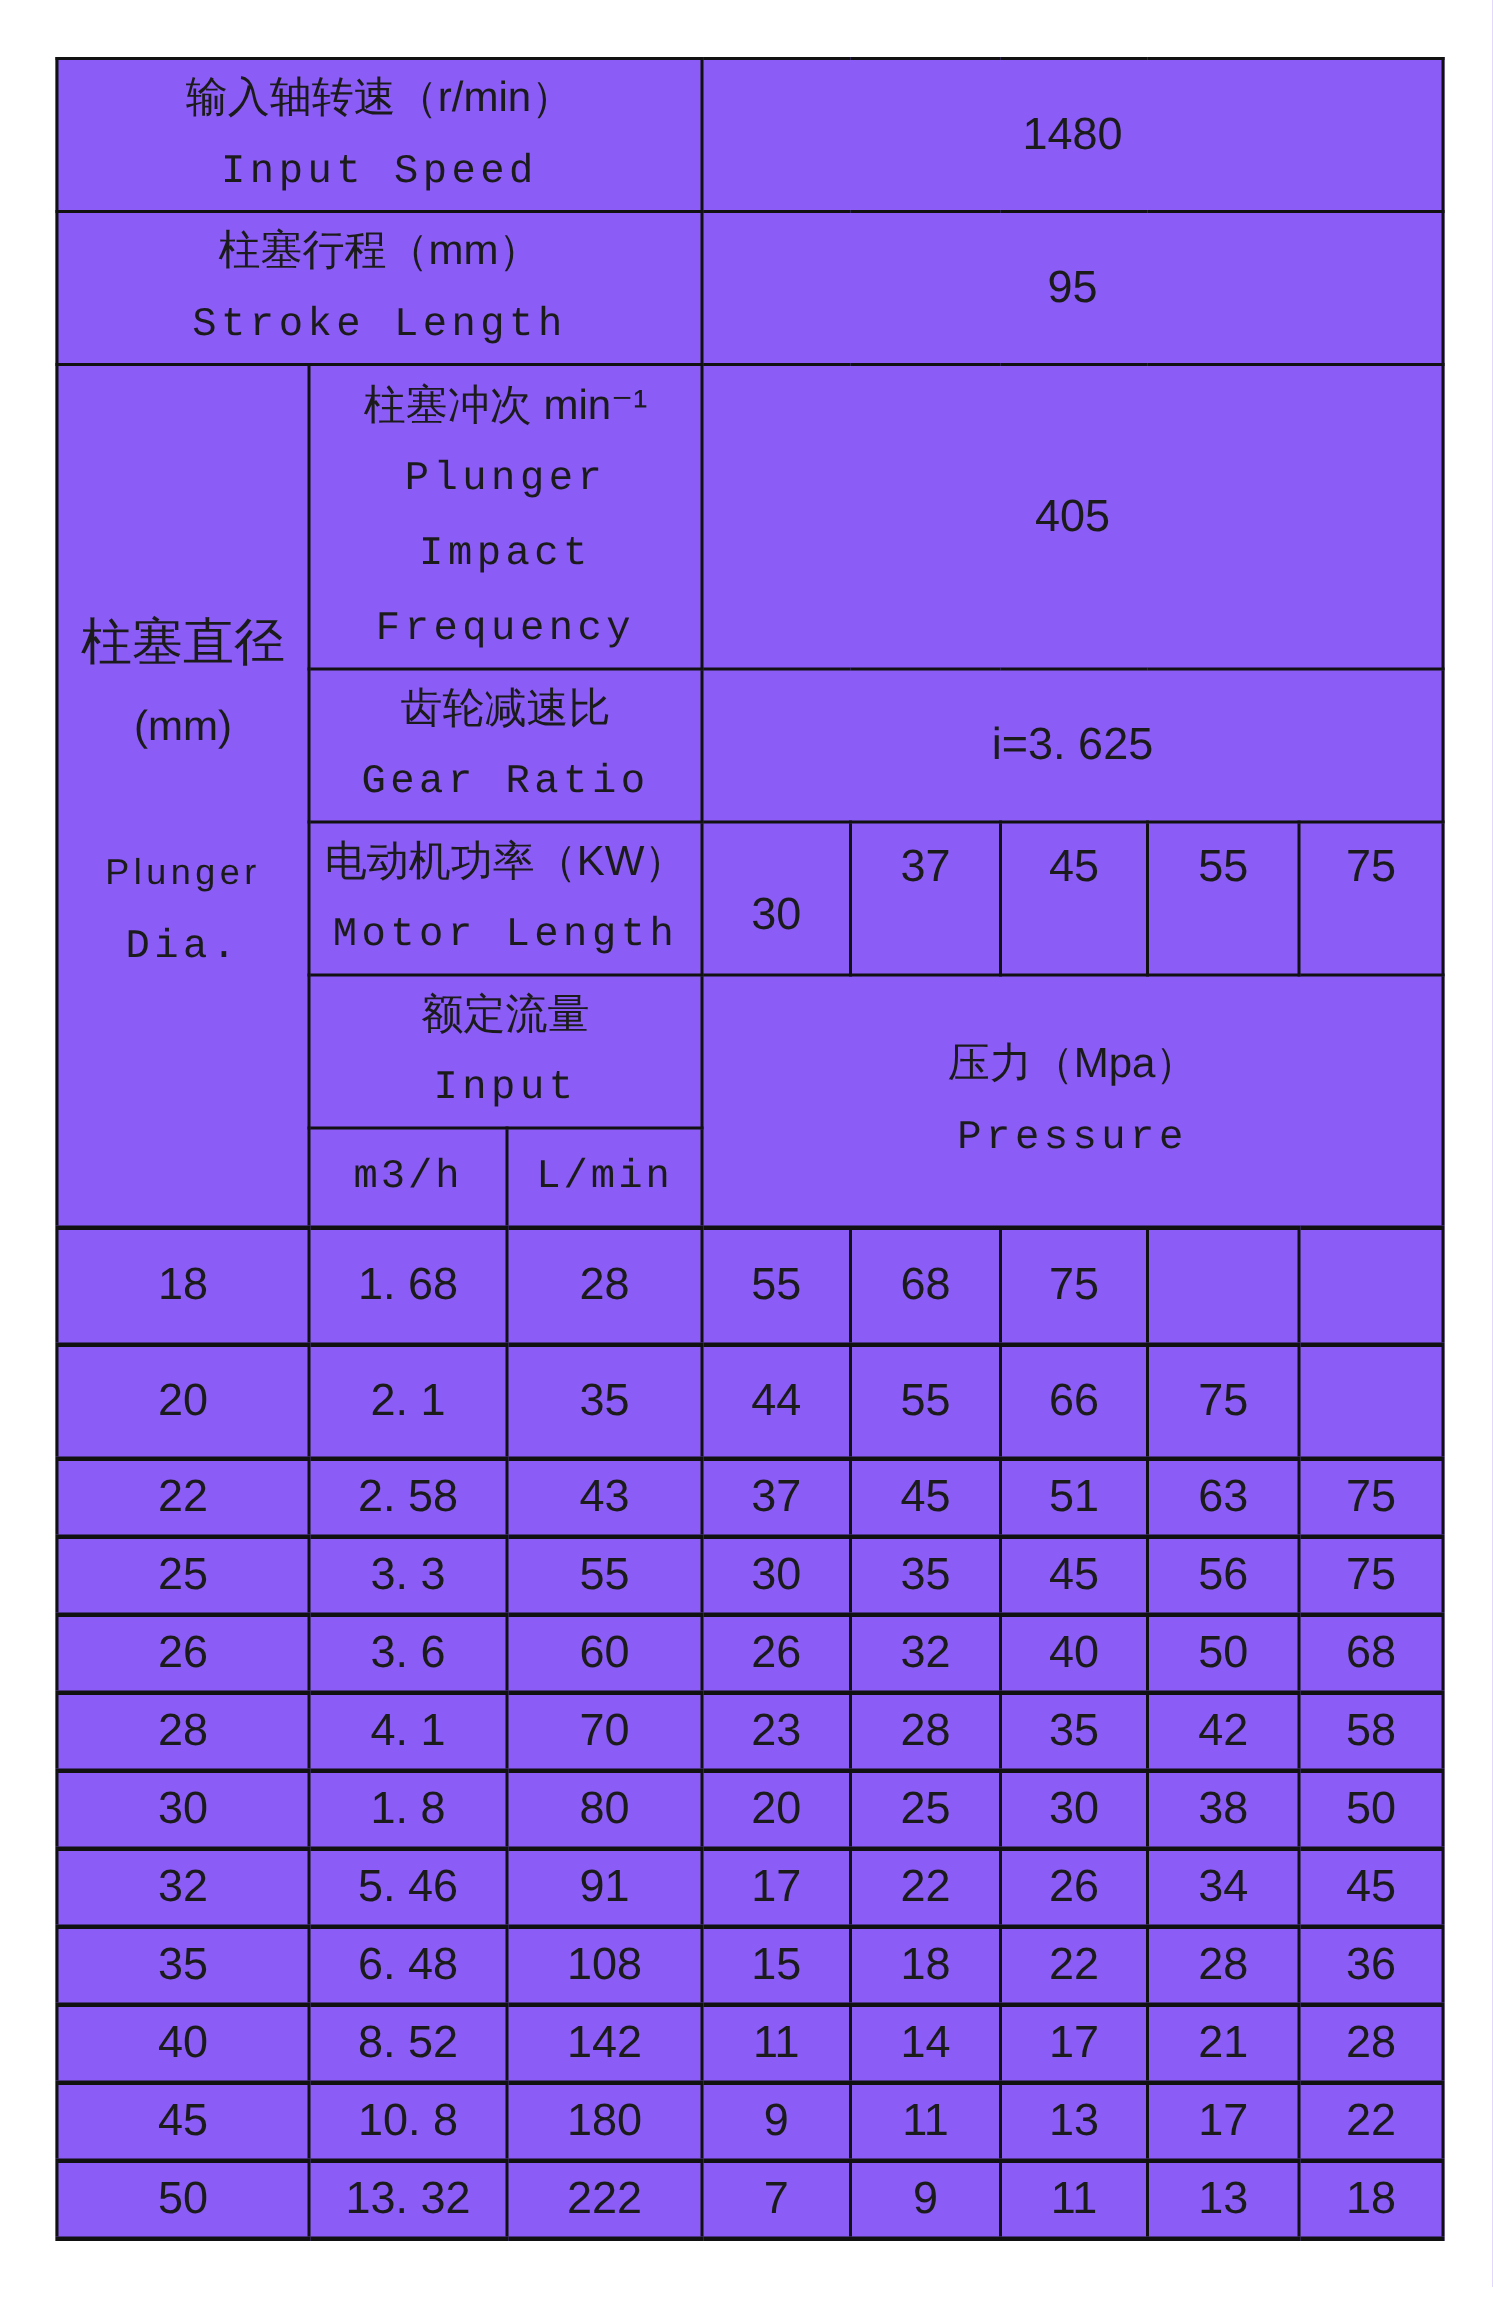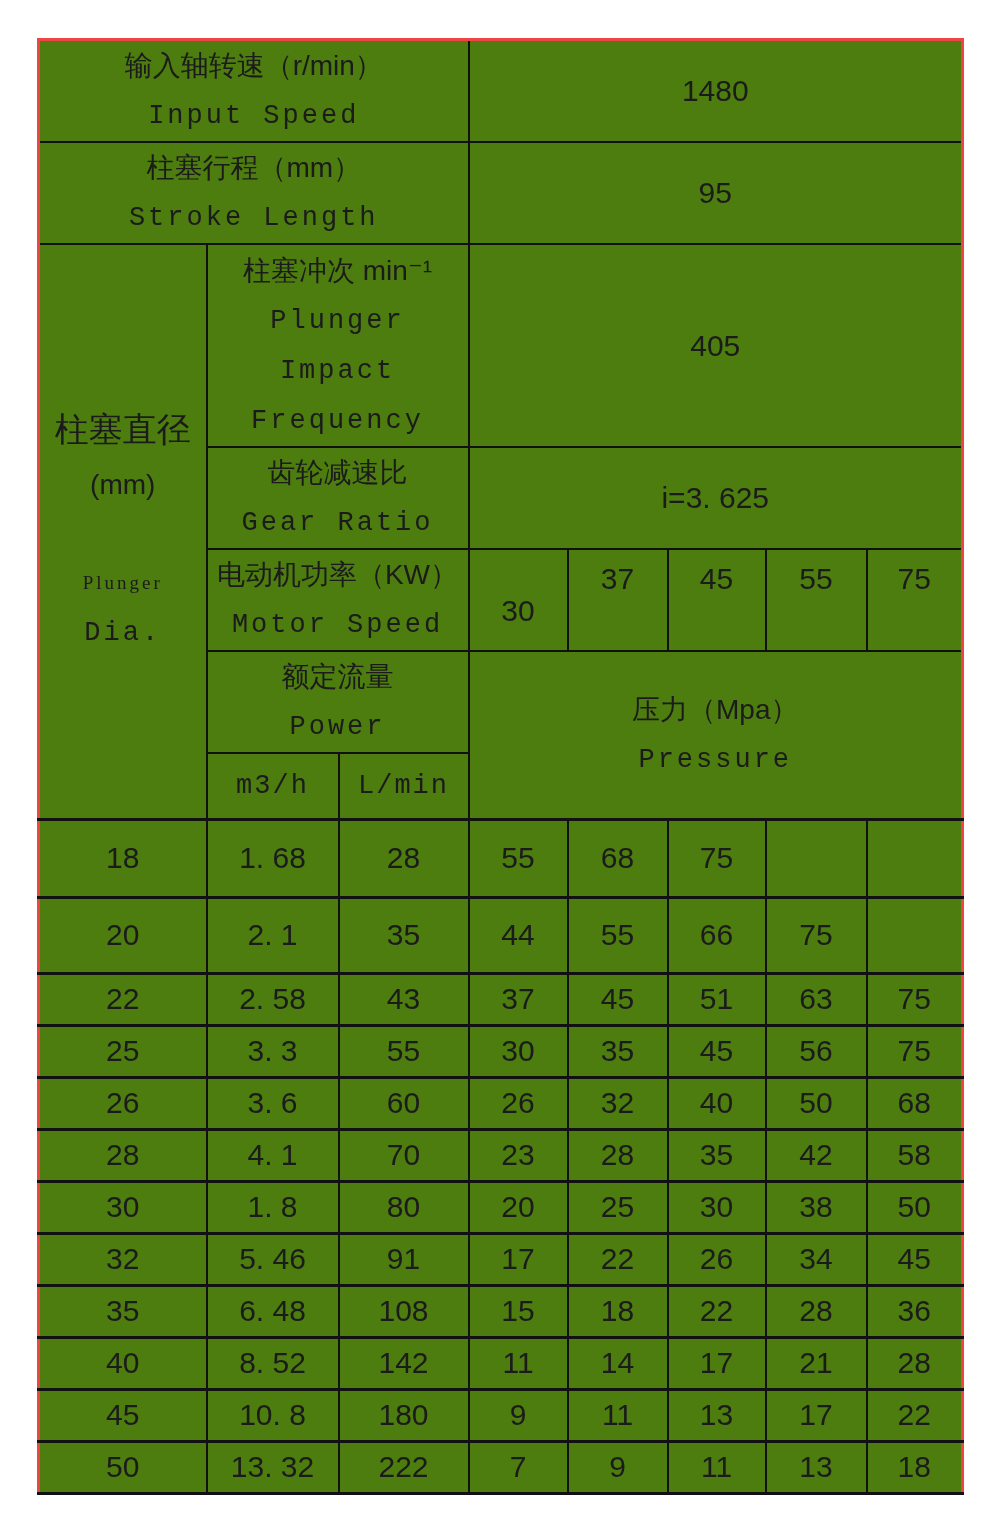--- a/index.html
+++ b/index.html
@@ -7,22 +7,22 @@
     padding: 0;
     background: #ffffff;
     width: 995px;
     height: 1537px;
     color: #1b1b1b;
   }
   table.spec {
     border-collapse: collapse;
     table-layout: fixed;
     margin: 38px 0 0 37px;
-    border: 3px solid #ef4444;
-    background: #4d7c0f;
+    border: 1px solid #ef4444;
+    background: #8b5cf6;
   }
   td {
     border: 2px solid #111111;
     text-align: center;
     vertical-align: middle;
     padding: 0;
     overflow: hidden;
   }
   
   tr.rh100 { height: 100px; }
@@ -65,21 +65,21 @@
     margin-top: 44px;
   }
   
   td.motor-val { vertical-align: top; padding-top: 14px; }
   td.motor-val-first { vertical-align: middle; padding-top: 22px; }
 
   
   .dia-lines span { display: block; }
   .dia-zh   { font-family: "Liberation Sans", "DejaVu Sans", sans-serif; font-size: 34px; line-height: 32px; }
   .dia-unit { font-family: "Liberation Sans", "DejaVu Sans", sans-serif; font-size: 28px; margin-top: 24px; line-height: 32px; }
-  .dia-en1  { font-family: Liberation Serif, serif; font-size: 19px; letter-spacing: 3px; margin-top: 66px; line-height: 32px; }
+  .dia-en1  { font-family: Liberation Sans, sans-serif; font-size: 24px; letter-spacing: 3px; margin-top: 66px; line-height: 32px; }
   .dia-en2  { font-family: "Liberation Mono", "DejaVu Sans Mono", monospace; font-size: 27px; letter-spacing: 3px; margin-top: 18px; line-height: 32px; }
 </style>
 </head>
 <body>
 
 <table class="spec">
   <colgroup>
     <col style="width:168px">
       <col style="width:132px">
       <col style="width:130px">
@@ -127,33 +127,33 @@
       <td colspan="2">
         <span class="zh">齿轮减速比</span>
         <span class="en">Gear Ratio</span>
       </td>
       <td colspan="5" class="num">i=3. 625</td>
     </tr>
 
     <tr class="rh102">
       <td colspan="2">
         <span class="zh">电动机功率（KW）</span>
-        <span class="en">Motor Speed</span>
+        <span class="en">Motor Length</span>
       </td>
       <td class="num motor-val-first">30</td>
       <td class="num motor-val">37</td>
       <td class="num motor-val">45</td>
       <td class="num motor-val">55</td>
       <td class="num motor-val">75</td>
     </tr>
 
     <tr class="rh101">
       <td colspan="2">
         <span class="zh">额定流量</span>
-        <span class="en">Power</span>
+        <span class="en">Input</span>
       </td>
       <td colspan="5" rowspan="2">
         <span class="zh">压力（Mpa）</span>
         <span class="en">Pressure</span>
       </td>
     </tr>
 
     <tr class="rh66">
       <td class="unit">m3/h</td>
       <td class="unit">L/min</td>

